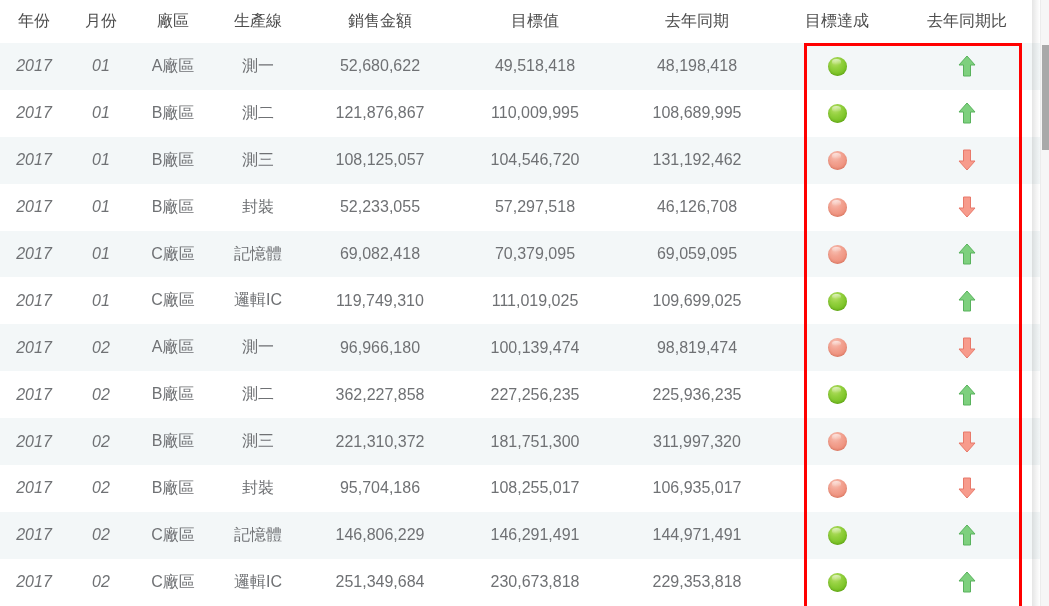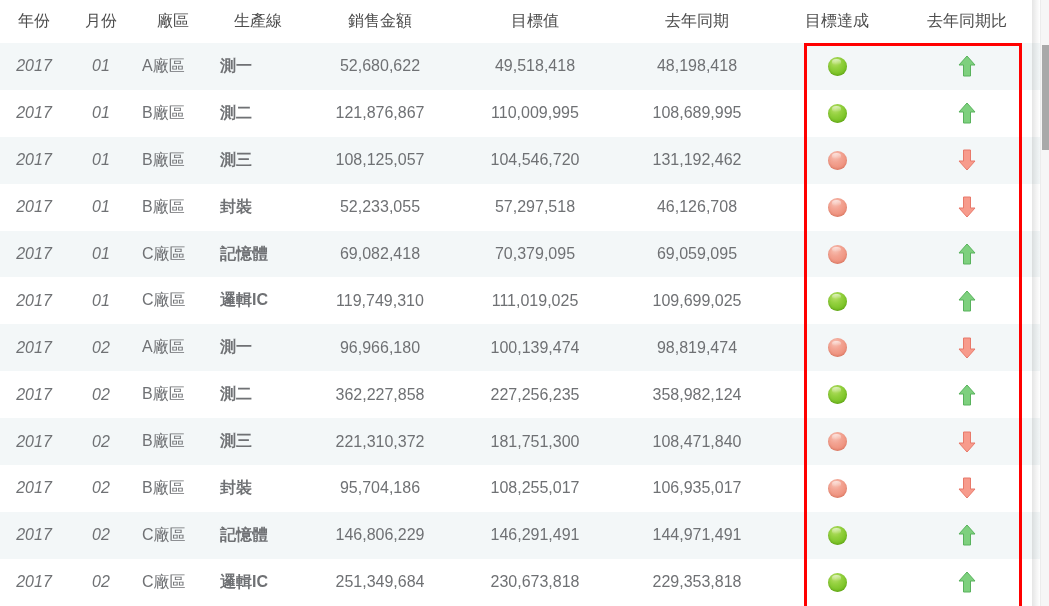--- a/index.html
+++ b/index.html
@@ -57,37 +57,37 @@
     padding: 0 8px;
     vertical-align: middle;
     white-space: nowrap;
   }
 
   table.grid tbody tr:nth-child(odd) td { background: #f3f7f8; }
   table.grid tbody tr:nth-child(even) td { background: #ffffff; }
 
   
   .c-year, .c-month { text-align: center; font-style: italic; }
-  .c-plant, .c-line { text-align: left; }
+  .c-plant, .c-line { text-align: center; }
   .c-num { text-align: center; padding-right: 26px; }
   .c-ind { text-align: center; }
 
   
   col.w-year   { width: 68px;  }
   col.w-month  { width: 66px;  }
   col.w-plant  { width: 78px;  }
   col.w-line   { width: 92px;  }
   col.w-sales  { width: 152px; }
   col.w-target { width: 158px; }
   col.w-lastyr { width: 166px; }
   col.w-ach    { width: 114px; }
   col.w-yoy    { width: 146px; }
 
   .c-plant { padding-left: 10px; }
-  .c-line  { padding-left: 12px; font-weight: bold; }
+  .c-line  { padding-left: 12px; }
 
   
   .dot {
     display: inline-block;
     width: 19px;
     height: 19px;
     border-radius: 50%;
     vertical-align: middle;
     position: relative;
   }
@@ -288,34 +288,34 @@
                   <path d="M10 22 L18 13 L13.5 13 L13.5 2 L6.5 2 L6.5 13 L2 13 Z" fill="#f79b8c" stroke="#e8796a" stroke-width="1" stroke-linejoin="round"></path>
                 </svg></span></td>
           </tr>
           <tr>
             <td class="c-year">2017</td>
             <td class="c-month">02</td>
             <td class="c-plant">B廠區</td>
             <td class="c-line">測二</td>
             <td class="c-num">362,227,858</td>
             <td class="c-num">227,256,235</td>
-            <td class="c-num">358,982,124</td>
+            <td class="c-num">225,936,235</td>
             <td class="c-ind"><span class="dot green"></span></td>
             <td class="c-ind"><span><svg class="arrow" viewBox="0 0 20 24" xmlns="http://www.w3.org/2000/svg">
                   <path d="M10 2 L18 11 L13.5 11 L13.5 22 L6.5 22 L6.5 11 L2 11 Z" fill="#7ed07e" stroke="#58b25c" stroke-width="1" stroke-linejoin="round"></path>
                 </svg></span></td>
           </tr>
           <tr>
             <td class="c-year">2017</td>
             <td class="c-month">02</td>
             <td class="c-plant">B廠區</td>
             <td class="c-line">測三</td>
             <td class="c-num">221,310,372</td>
             <td class="c-num">181,751,300</td>
-            <td class="c-num">108,471,840</td>
+            <td class="c-num">311,997,320</td>
             <td class="c-ind"><span class="dot red"></span></td>
             <td class="c-ind"><span><svg class="arrow" viewBox="0 0 20 24" xmlns="http://www.w3.org/2000/svg">
                   <path d="M10 22 L18 13 L13.5 13 L13.5 2 L6.5 2 L6.5 13 L2 13 Z" fill="#f79b8c" stroke="#e8796a" stroke-width="1" stroke-linejoin="round"></path>
                 </svg></span></td>
           </tr>
           <tr>
             <td class="c-year">2017</td>
             <td class="c-month">02</td>
             <td class="c-plant">B廠區</td>
             <td class="c-line">封裝</td>

